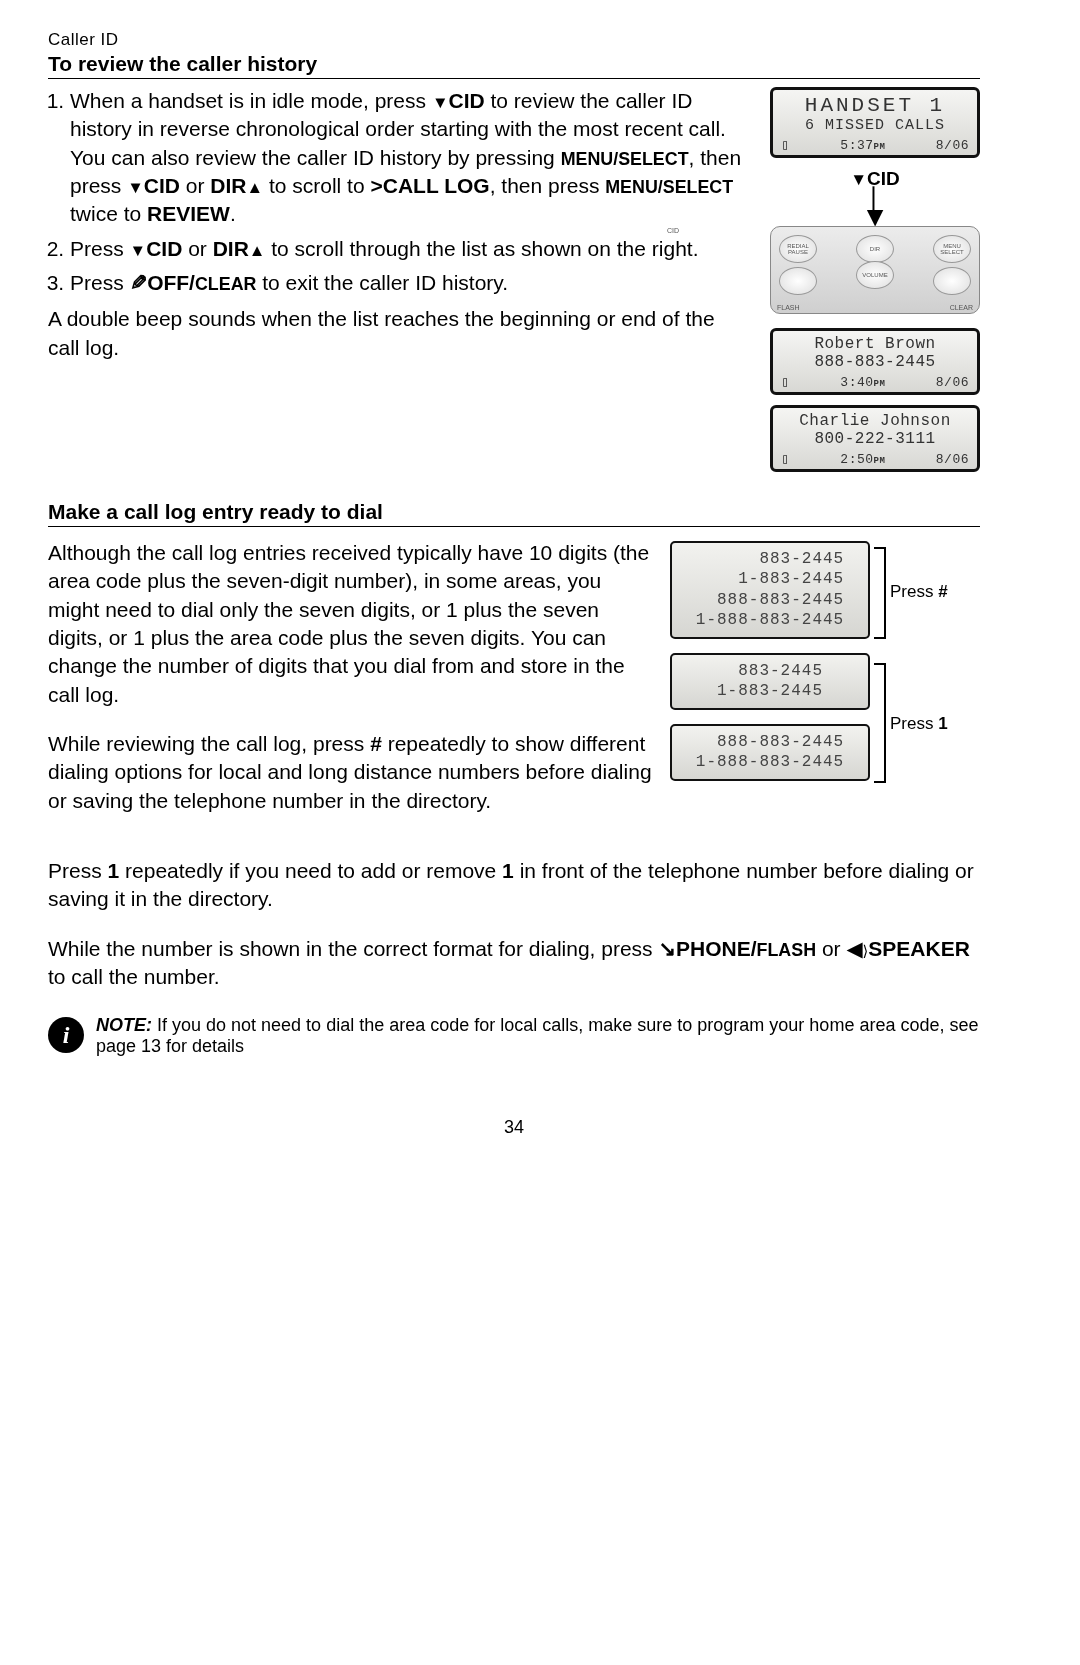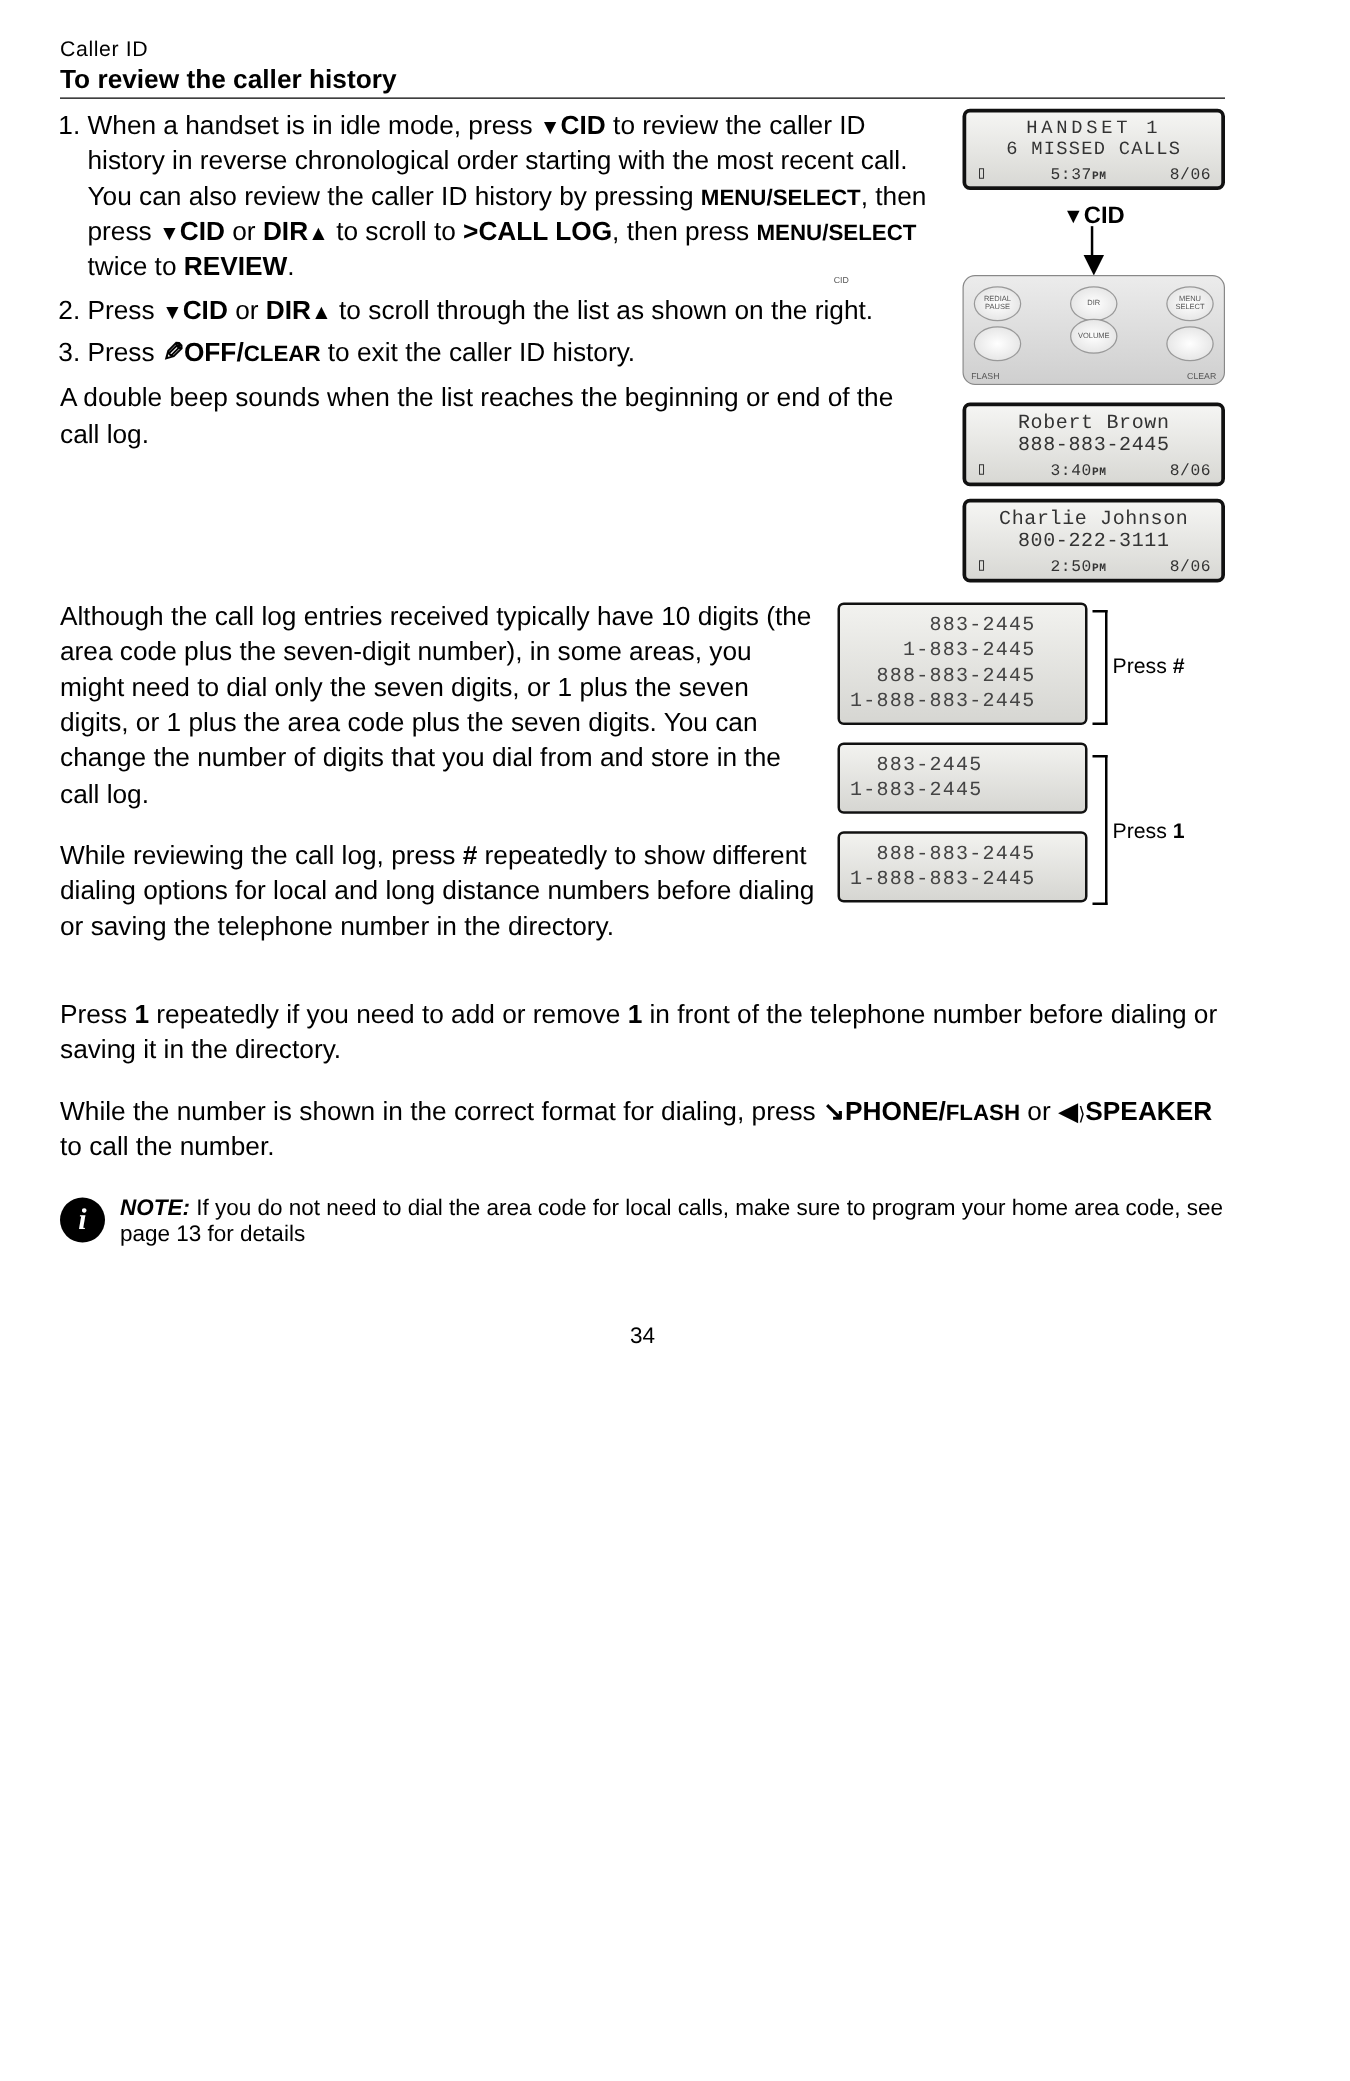--- a/index.html
+++ b/index.html
@@ -75,21 +75,21 @@
     border-radius: 6px;
     background: linear-gradient(#f5f5f3,#d8d8d4);
     font-family: "Courier New", monospace;
     font-size: 16px;
     text-align: center;
     padding: 4px 4px 2px 4px;
     margin-bottom: 10px;
     color: #333;
     letter-spacing: 0.5px;
   }
-  .lcd .l-title { letter-spacing: 3px; font-size: 15px; }
+  .lcd .l-title { letter-spacing: 3px; font-size: 21px; }
   .lcd .l-sub   { letter-spacing: 1px; font-size: 15px; }
   .lcd .l-row   { display:flex; justify-content:space-between; padding: 2px 4px 0 4px; font-size:13px; align-items:flex-end;}
   .batt { font-size: 14px; }
   .pm { font-size: 9px; font-weight:bold; }
 
   .cid-label { text-align:center; font-weight:bold; font-size:19px; margin: 4px 0 6px 0;}
   .cid-label .tri-down::before { font-size: 0.9em; }
   .arrow-down { text-align:center; font-size: 28px; line-height: 0.5; margin-bottom: 2px; font-weight:bold;}
   .keypad {
     border: 1px solid #888;
@@ -119,20 +119,21 @@
   
   .sec2-wrap { display:flex; gap:18px; }
   .sec2-left { flex: 1 1 auto; }
   .sec2-right { flex: 0 0 310px; position:relative; padding-top:6px;}
   .num-panel {
     border: 2.5px solid #111;
     border-radius: 5px;
     background: linear-gradient(#f2f2ef,#d6d6d2);
     font-family: "Courier New", monospace;
     font-size: 16px;
+    text-align: center;
     padding: 6px 8px;
     color:#444;
     letter-spacing: 1px;
     line-height: 1.28;
   }
   .np-row { white-space: pre; }
   .bracket-r {
     position:absolute;
     border-right: 2px solid #000;
     border-top: 2px solid #000;
@@ -215,20 +216,21 @@
         <div>800-222-3111</div>
         <div class="l-row">
           <span class="batt">▯</span>
           <span><span>2:50</span><span class="pm">PM</span></span>
           <span>8/06</span>
         </div>
       </div>
     </div>
   </div>
 
+  <div class="section-hd" style="margin-top:18px">Make a call log entry ready to dial</div>
 
   <div class="sec2-wrap body">
     <div class="sec2-left">
       <p style="margin-top:4px">Although the call log entries received typically have 10 digits (the area code plus the seven-digit number), in some areas, you might need to dial only the seven digits, or 1 plus the seven digits, or 1 plus the area code plus the seven digits. You can change the number of digits that you dial from and store in the call log.</p>
       <p>
         <span>While reviewing the call log, press </span><b>#</b><span> repeatedly to show different dialing options for local and long distance numbers before dialing or saving the telephone number in the directory.</span>
       </p>
     </div>
     <div class="sec2-right">
       <div class="panel-stack">

